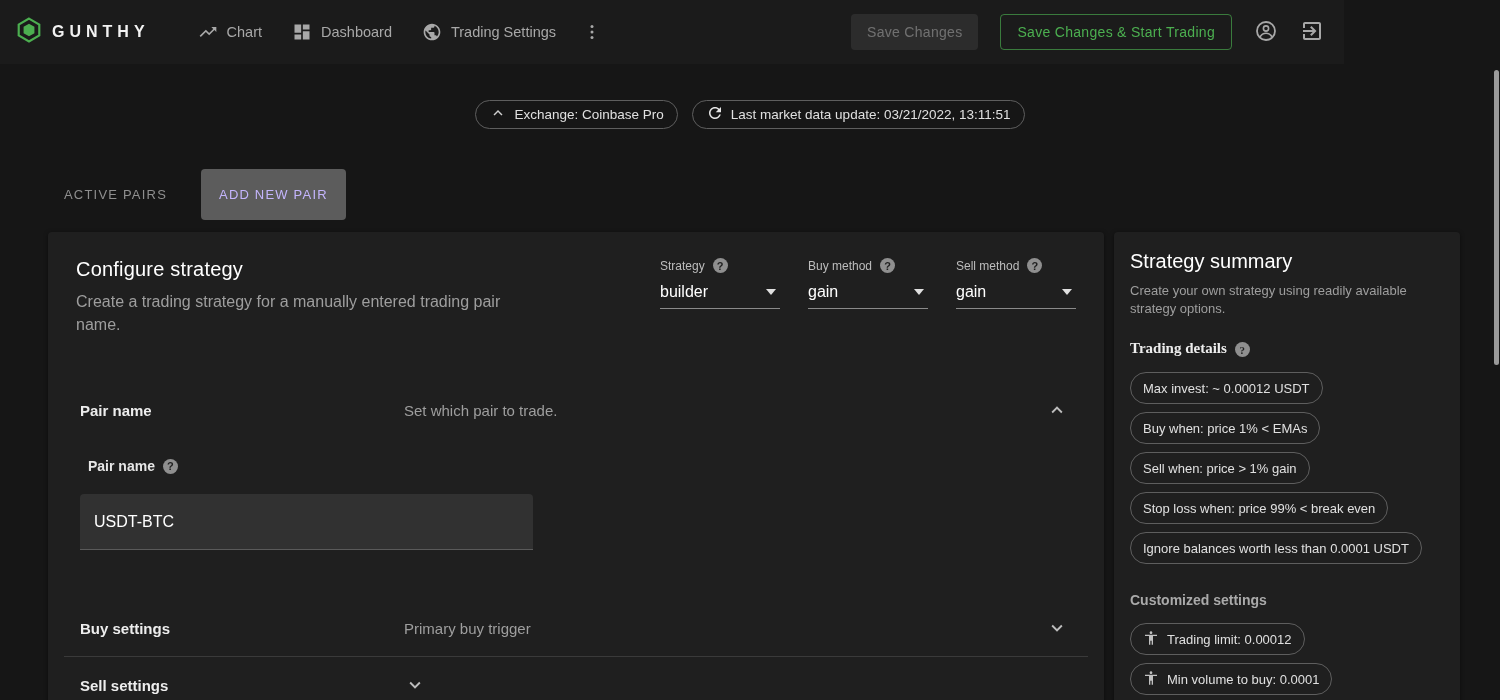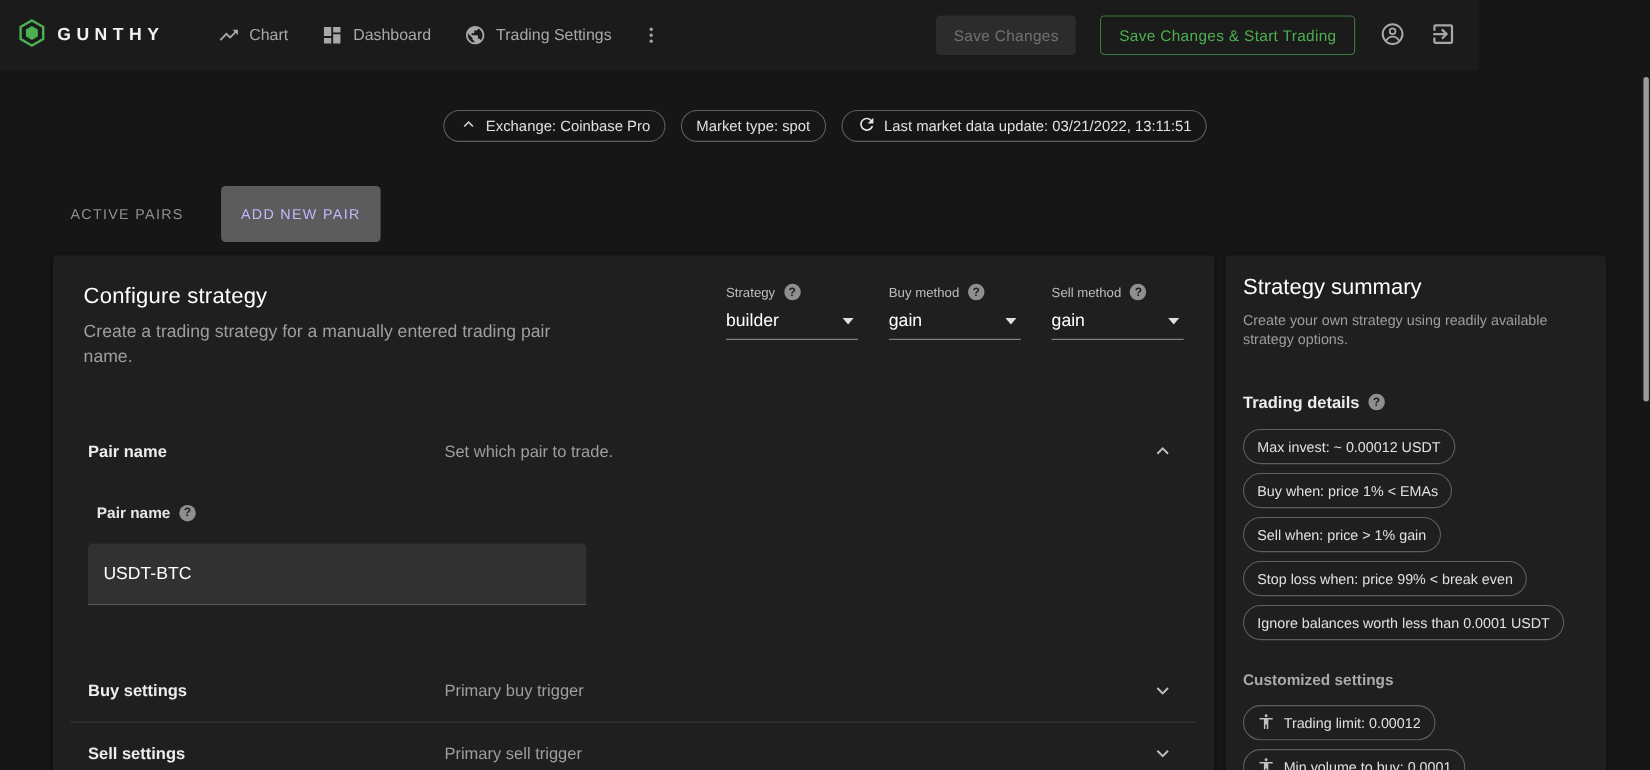--- a/index.html
+++ b/index.html
@@ -75,21 +75,21 @@
   .field-label { display:flex; align-items:center; font-size:14px; font-weight:700; color:#e6e6e6; margin:0 0 20px 8px; }
   .pair-input {
     width:453px; height:56px; background:#313131; border:none; outline:none;
     border-radius:4px 4px 0 0; border-bottom:1px solid #5a5a5a;
     color:#ffffff; font-size:16px; padding:0 14px; font-family:"Liberation Sans", sans-serif;
   }
   .divider { height:1px; background:rgba(255,255,255,0.12); margin:0 0; }
   
   .side-card h2 { font-size:20px; font-weight:500; color:#ffffff; }
   .side-sub { margin-top:9px; font-size:13px; line-height:18px; color:#9e9e9e; max-width:300px; }
-  .side-section { margin-top:40px; display:flex; align-items:flex-start; font-size:15px; font-weight:700; color:#ededed; }
+  .side-section { margin-top:22px; display:flex; align-items:flex-end; font-size:15px; font-weight:700; color:#ededed;font-family:Liberation Serif, serif; }
   .chip-stack { margin-top:15px; display:flex; flex-direction:column; align-items:flex-start; gap:8px; }
   .chip-sm { height:32px; border:1px solid #5e5e5e; border-radius:16px; display:inline-flex;
              align-items:center; gap:8px; padding:0 12px; font-size:13px; color:#e0e0e0; white-space:nowrap; }
   .side-section2 { margin-top:28px; font-size:14px; font-weight:700; color:#aaaaaa; }
   
   .scrollbar-thumb { position:absolute; right:1px; top:70px; width:5px; height:295px; background:#9a9a9a; border-radius:3px; }
 </style>
 </head>
 <body>
 
@@ -162,23 +162,20 @@
 </header>
 
 <div class="status-row">
   <div class="chip">
     <span>
       <svg width="18" height="18" viewBox="0 0 24 24" fill="#d0d0d0">
           <path d="M12 8l-6 6 1.41 1.41L12 10.83l4.59 4.58L18 14z"></path>
         </svg>
     </span>
     <span>Exchange: Coinbase Pro</span>
-  </div>
-  <div class="chip">
-    <span>Market type: spot</span>
   </div>
   <div class="chip">
     <span>
       <svg width="18" height="18" viewBox="0 0 24 24" fill="#e6e6e6">
           <path d="M17.65 6.35C16.2 4.9 14.21 4 12 4c-4.42 0-7.99 3.58-7.99 8s3.57 8 7.99 8c3.73 0 6.84-2.55 7.73-6h-2.08c-.82 2.33-3.04 4-5.65 4-3.31 0-6-2.69-6-6s2.69-6 6-6c1.66 0 3.14.69 4.22 1.78L13 11h7V4l-2.35 2.35z"></path>
         </svg>
     </span>
     <span>Last market data update: 03/21/2022, 13:11:51</span>
   </div>
 </div>
@@ -259,21 +256,20 @@
             </svg>
         </span>
       </div>
     </div>
 
     <div class="divider"></div>
 
     <div class="panel collapsed">
       <div class="panel-header">
         <span class="panel-title">Sell settings</span>
-        <span class="panel-hint">Primary sell trigger</span>
         <span class="panel-chevron">
           <svg width="22" height="22" viewBox="0 0 24 24" fill="#bdbdbd">
               <path d="M16.59 8.59L12 13.17 7.41 8.59 6 10l6 6 6-6z"></path>
             </svg>
         </span>
       </div>
     </div>
   </div>
 </section>
 

